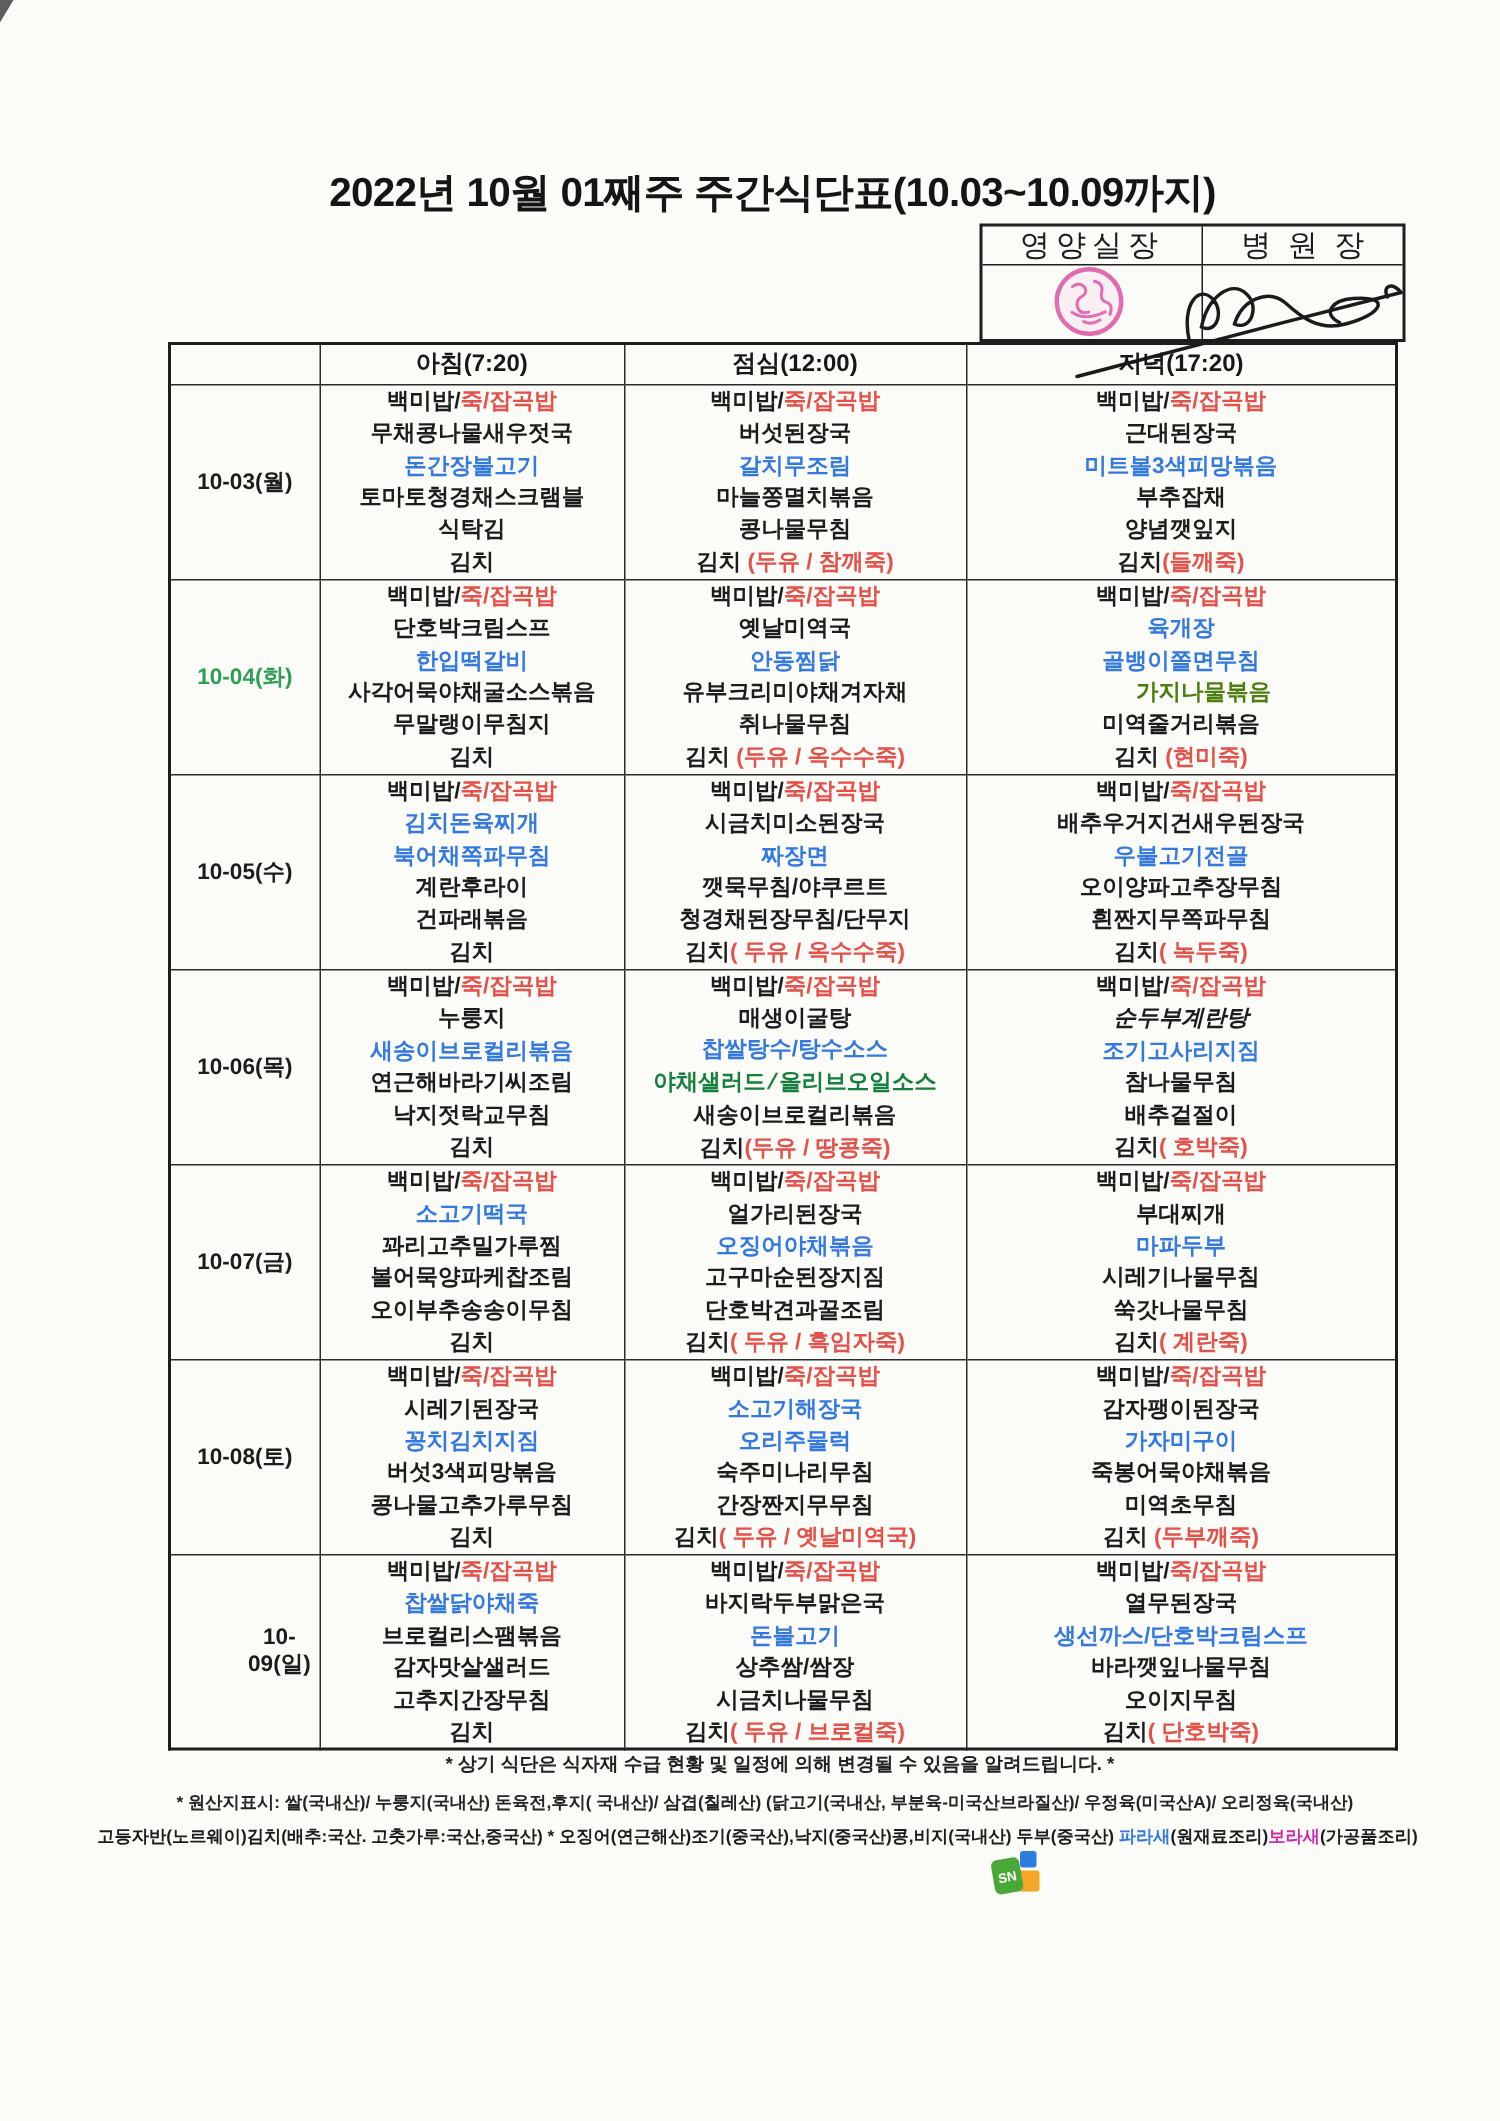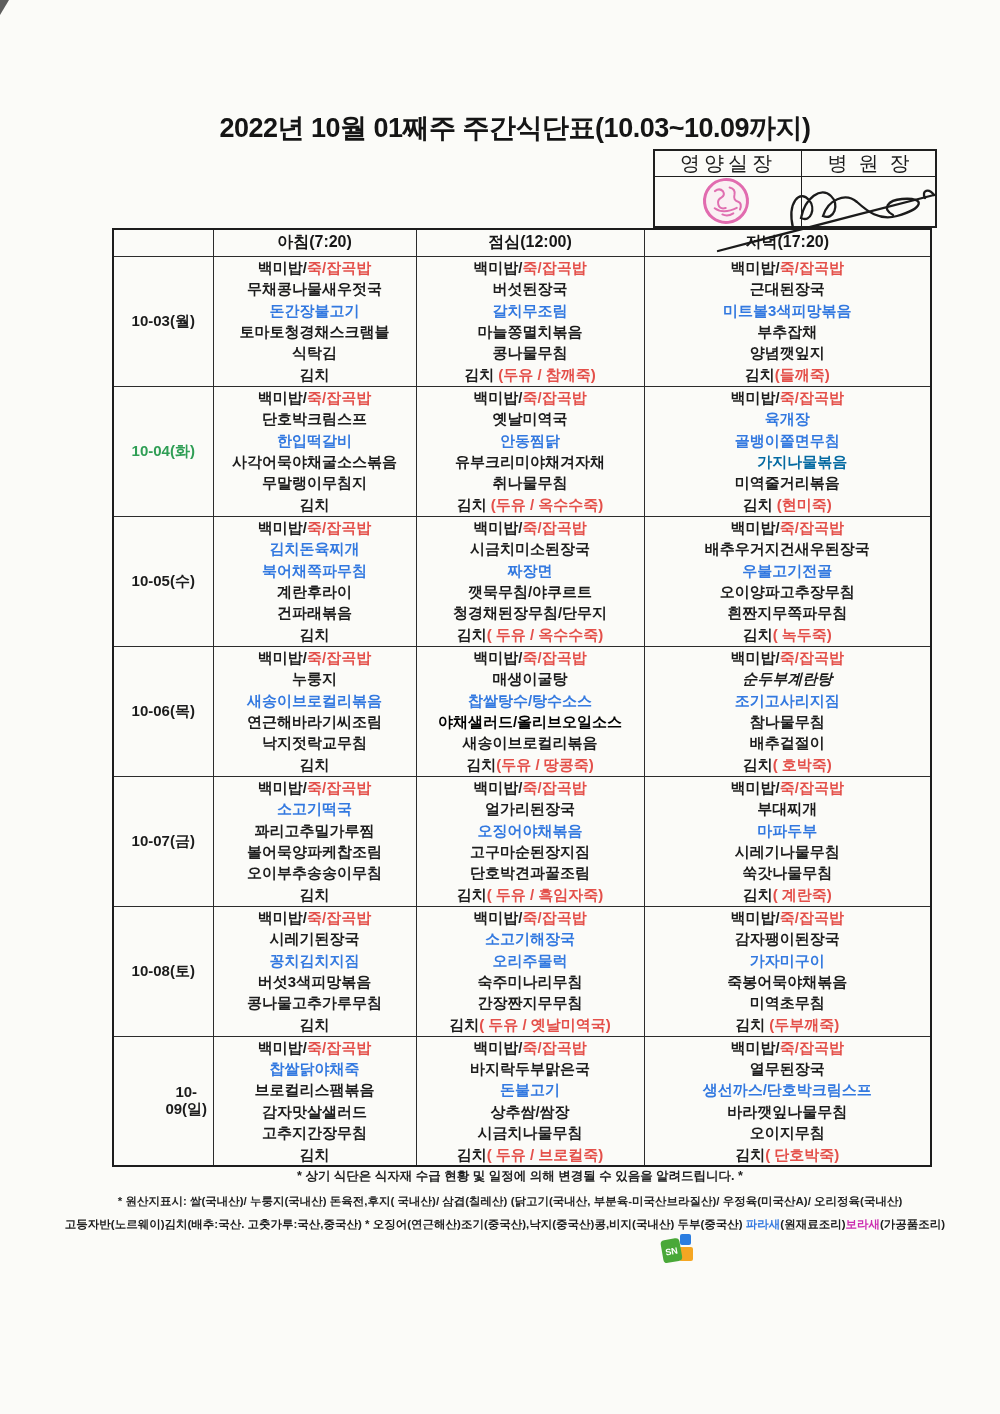--- a/index.html
+++ b/index.html
@@ -161,21 +161,21 @@
           <div class="line"><span style="color: rgb(28, 28, 28);">옛날미역국</span></div>
           <div class="line"><span style="color: rgb(51, 121, 224);">안동찜닭</span></div>
           <div class="line"><span style="color: rgb(28, 28, 28);">유부크리미야채겨자채</span></div>
           <div class="line"><span style="color: rgb(28, 28, 28);">취나물무침</span></div>
           <div class="line"><span style="color: rgb(28, 28, 28);">김치 </span><span style="color: rgb(228, 80, 74);">(두유 / 옥수수죽)</span></div>
         </td>
         <td class="meal">
           <div class="line"><span style="color: rgb(28, 28, 28);">백미밥/</span><span style="color: rgb(228, 80, 74);">죽/잡곡밥</span></div>
           <div class="line"><span style="color: rgb(51, 121, 224);">육개장</span></div>
           <div class="line"><span style="color: rgb(51, 121, 224);">골뱅이쫄면무침</span></div>
-          <div class="line"><span style="color: #0369a1; margin-left: 30px;">가지나물볶음</span></div>
+          <div class="line"><span style="color: #4d7c0f; margin-left: 30px;">가지나물볶음</span></div>
           <div class="line"><span style="color: rgb(28, 28, 28);">미역줄거리볶음</span></div>
           <div class="line"><span style="color: rgb(28, 28, 28);">김치 </span><span style="color: rgb(228, 80, 74);">(현미죽)</span></div>
         </td>
       </tr>
       <tr>
         <td class="date" style="color: rgb(28, 28, 28);">10-05(수)</td>
         <td class="meal">
           <div class="line"><span style="color: rgb(28, 28, 28);">백미밥/</span><span style="color: rgb(228, 80, 74);">죽/잡곡밥</span></div>
           <div class="line"><span style="color: rgb(51, 121, 224);">김치돈육찌개</span></div>
           <div class="line"><span style="color: rgb(51, 121, 224);">북어채쪽파무침</span></div>
@@ -207,21 +207,21 @@
           <div class="line"><span style="color: rgb(28, 28, 28);">누룽지</span></div>
           <div class="line"><span style="color: rgb(51, 121, 224);">새송이브로컬리볶음</span></div>
           <div class="line"><span style="color: rgb(28, 28, 28);">연근해바라기씨조림</span></div>
           <div class="line"><span style="color: rgb(28, 28, 28);">낙지젓락교무침</span></div>
           <div class="line"><span style="color: rgb(28, 28, 28);">김치</span></div>
         </td>
         <td class="meal">
           <div class="line"><span style="color: rgb(28, 28, 28);">백미밥/</span><span style="color: rgb(228, 80, 74);">죽/잡곡밥</span></div>
           <div class="line"><span style="color: rgb(28, 28, 28);">매생이굴탕</span></div>
           <div class="line"><span style="color: rgb(51, 121, 224);">찹쌀탕수/탕수소스</span></div>
-          <div class="line"><span style="color: #000000;">야채샐러드/올리브오일소스</span></div>
+          <div class="line"><span style="color: #15803d; font-family: Liberation Mono, monospace;">야채샐러드/올리브오일소스</span></div>
           <div class="line"><span style="color: rgb(28, 28, 28);">새송이브로컬리볶음</span></div>
           <div class="line"><span style="color: rgb(28, 28, 28);">김치</span><span style="color: rgb(228, 80, 74);">(두유 / 땅콩죽)</span></div>
         </td>
         <td class="meal">
           <div class="line"><span style="color: rgb(28, 28, 28);">백미밥/</span><span style="color: rgb(228, 80, 74);">죽/잡곡밥</span></div>
           <div class="line"><span style="color: rgb(28, 28, 28); font-style: italic;">순두부계란탕</span></div>
           <div class="line"><span style="color: rgb(51, 121, 224);">조기고사리지짐</span></div>
           <div class="line"><span style="color: rgb(28, 28, 28);">참나물무침</span></div>
           <div class="line"><span style="color: rgb(28, 28, 28);">배추겉절이</span></div>
           <div class="line"><span style="color: rgb(28, 28, 28);">김치</span><span style="color: rgb(228, 80, 74);">( 호박죽)</span></div>

